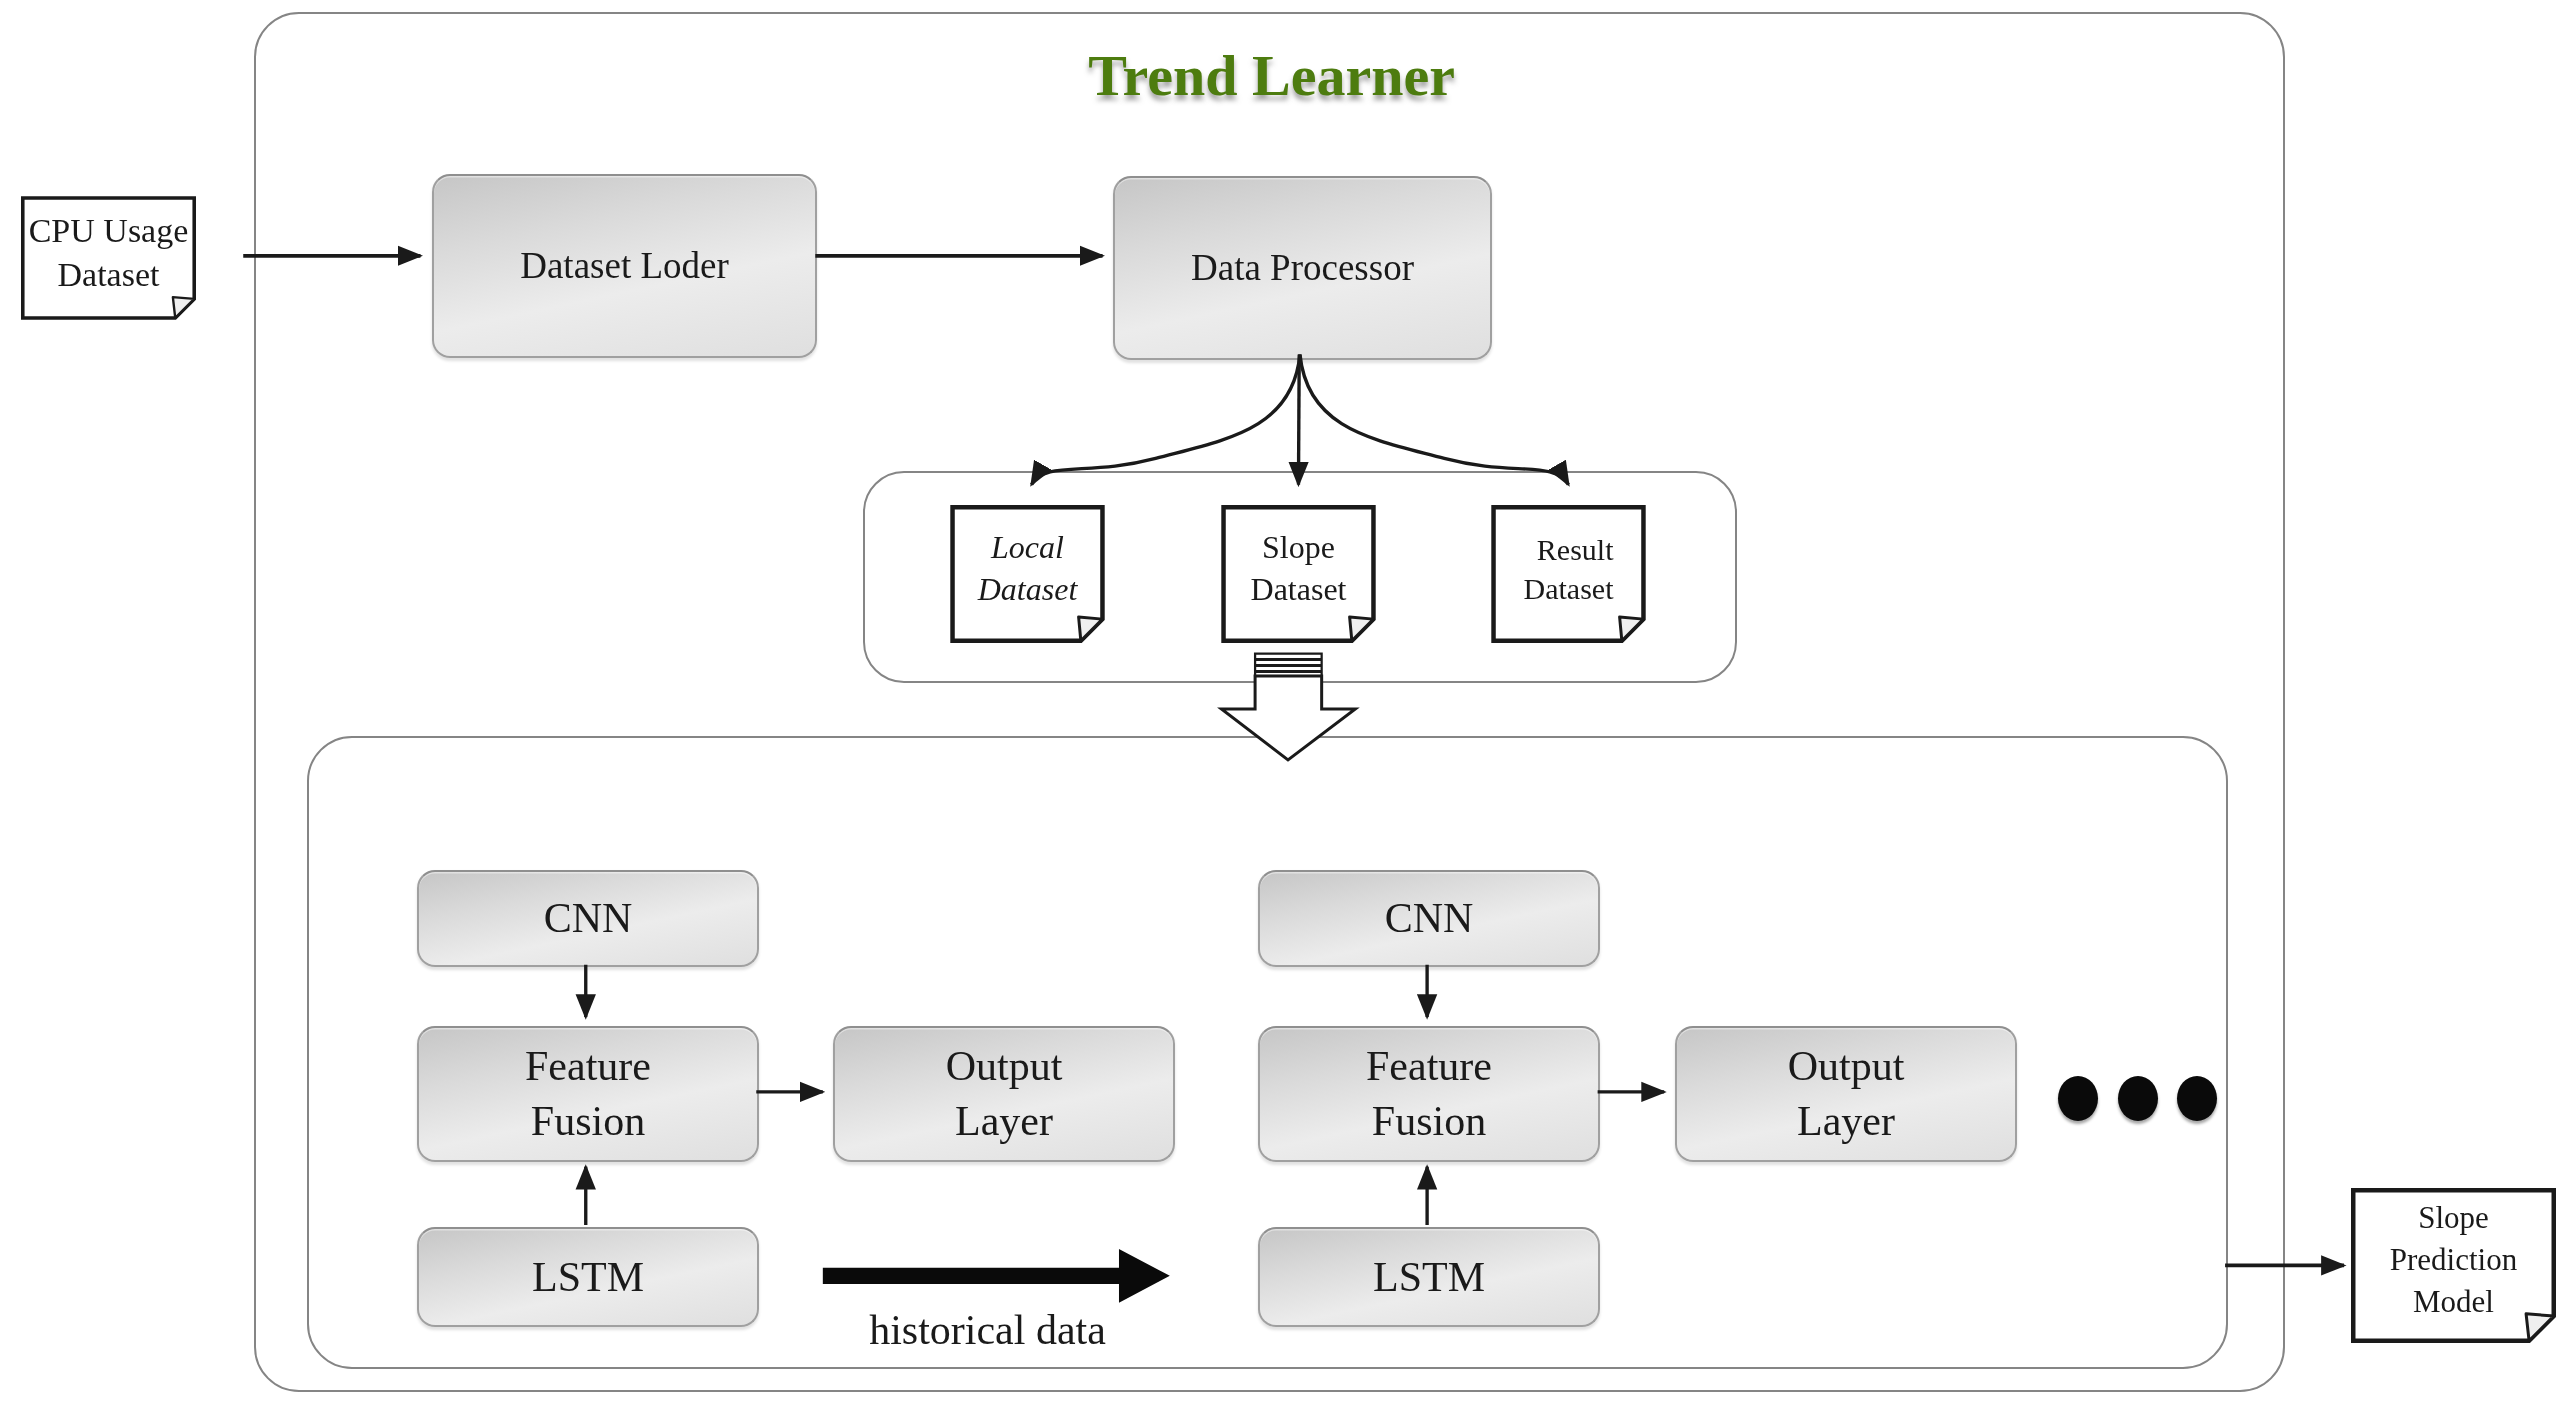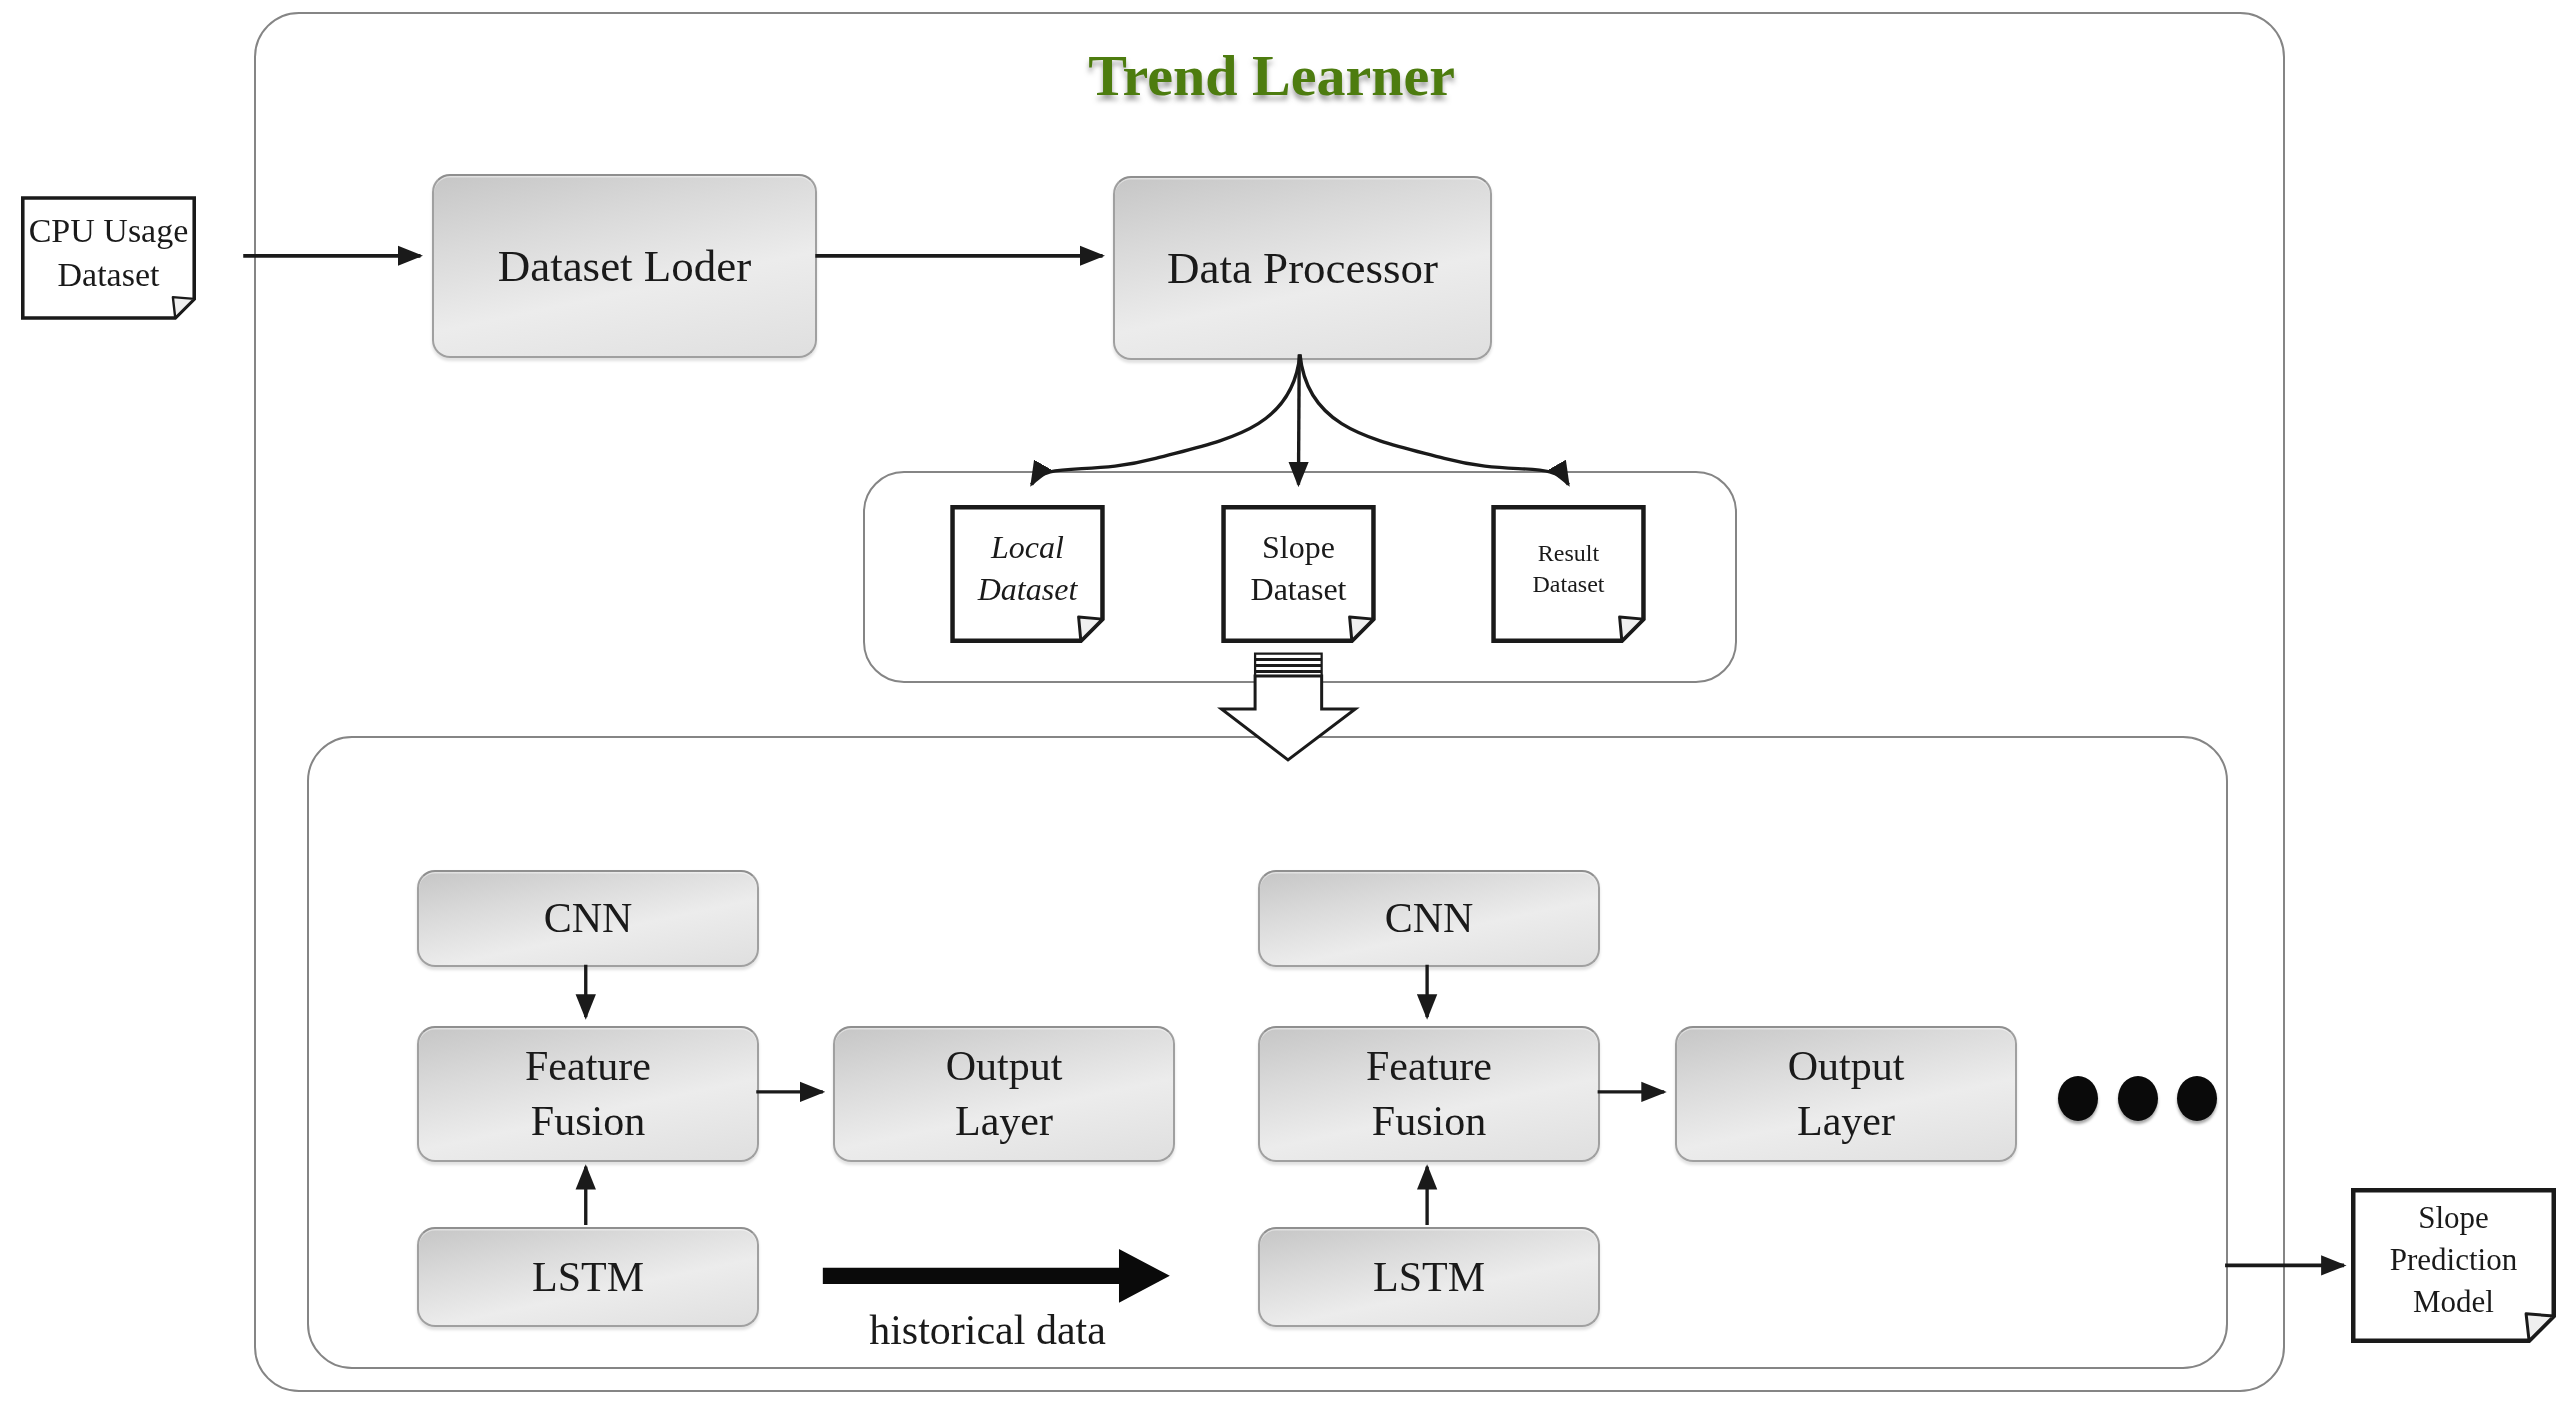--- a/index.html
+++ b/index.html
@@ -7,21 +7,21 @@
     position:relative;width:2576px;height:1403px;background:#ffffff;
     font-family:"Liberation Serif","DejaVu Serif",serif;color:#1a1a1a;overflow:hidden;
   }
   
   .frame{position:absolute;border:2.2px solid #858585;border-radius:45px;background:transparent;}
   
   .gbox{
     position:absolute;display:flex;align-items:center;justify-content:center;text-align:center;
     background:linear-gradient(168deg,#c6c6c6 0%,#dadada 30%,#ececec 60%,#dfdfdf 100%);
     border:2.2px solid #a0a0a0;border-top-color:#8f8f8f;border-radius:18px;
-    font-size:45px;line-height:1.3;white-space:pre-line;
+    font-size:37px;line-height:1.3;white-space:pre-line;
     box-shadow:0 2.2px 3px rgba(0,0,0,0.12), inset 0 1.5px 0 rgba(255,255,255,0.45);
   }
   .gbox.small{font-size:42px;}
   
   .dtitle{
     position:absolute;text-align:center;font-weight:bold;color:#4d7c0f;
     text-shadow:0 5.2px 5.2px rgba(90,90,90,0.55);
   }
   
   .doc{position:absolute;}
@@ -76,21 +76,21 @@
       <path d="M175,182 L204,153 L172,150 Z" fill="#efefef" stroke="#1a1a1a" stroke-width="4" stroke-linejoin="round"></path>
     </svg>
     <div class="doc-label" style="font-size:32px;">Slope
 Dataset</div>
   </div>
   <div class="doc" style="left:1491px;top:505px;width:155px;height:138px;">
     <svg class="shape" viewBox="0 0 207 185">
       <path d="M3,3 H204 V153 L175,182 H3 Z" fill="#ffffff" stroke="#1a1a1a" stroke-width="6"></path>
       <path d="M175,182 L204,153 L172,150 Z" fill="#efefef" stroke="#1a1a1a" stroke-width="4" stroke-linejoin="round"></path>
     </svg>
-    <div class="doc-label" style="font-size:24px;">Result
+    <div class="doc-label" style="font-size:30px;text-align:right;">Result
 Dataset</div>
   </div>
 
   <div class="gbox small" style="left:417px;top:870px;width:338px;height:93px;">CNN</div>
   <div class="gbox small" style="left:417px;top:1026px;width:338px;height:132px;">Feature
 Fusion</div>
   <div class="gbox small" style="left:833px;top:1026px;width:338px;height:132px;">Output
 Layer</div>
   <div class="gbox small" style="left:417px;top:1227px;width:338px;height:96px;">LSTM</div>
 

